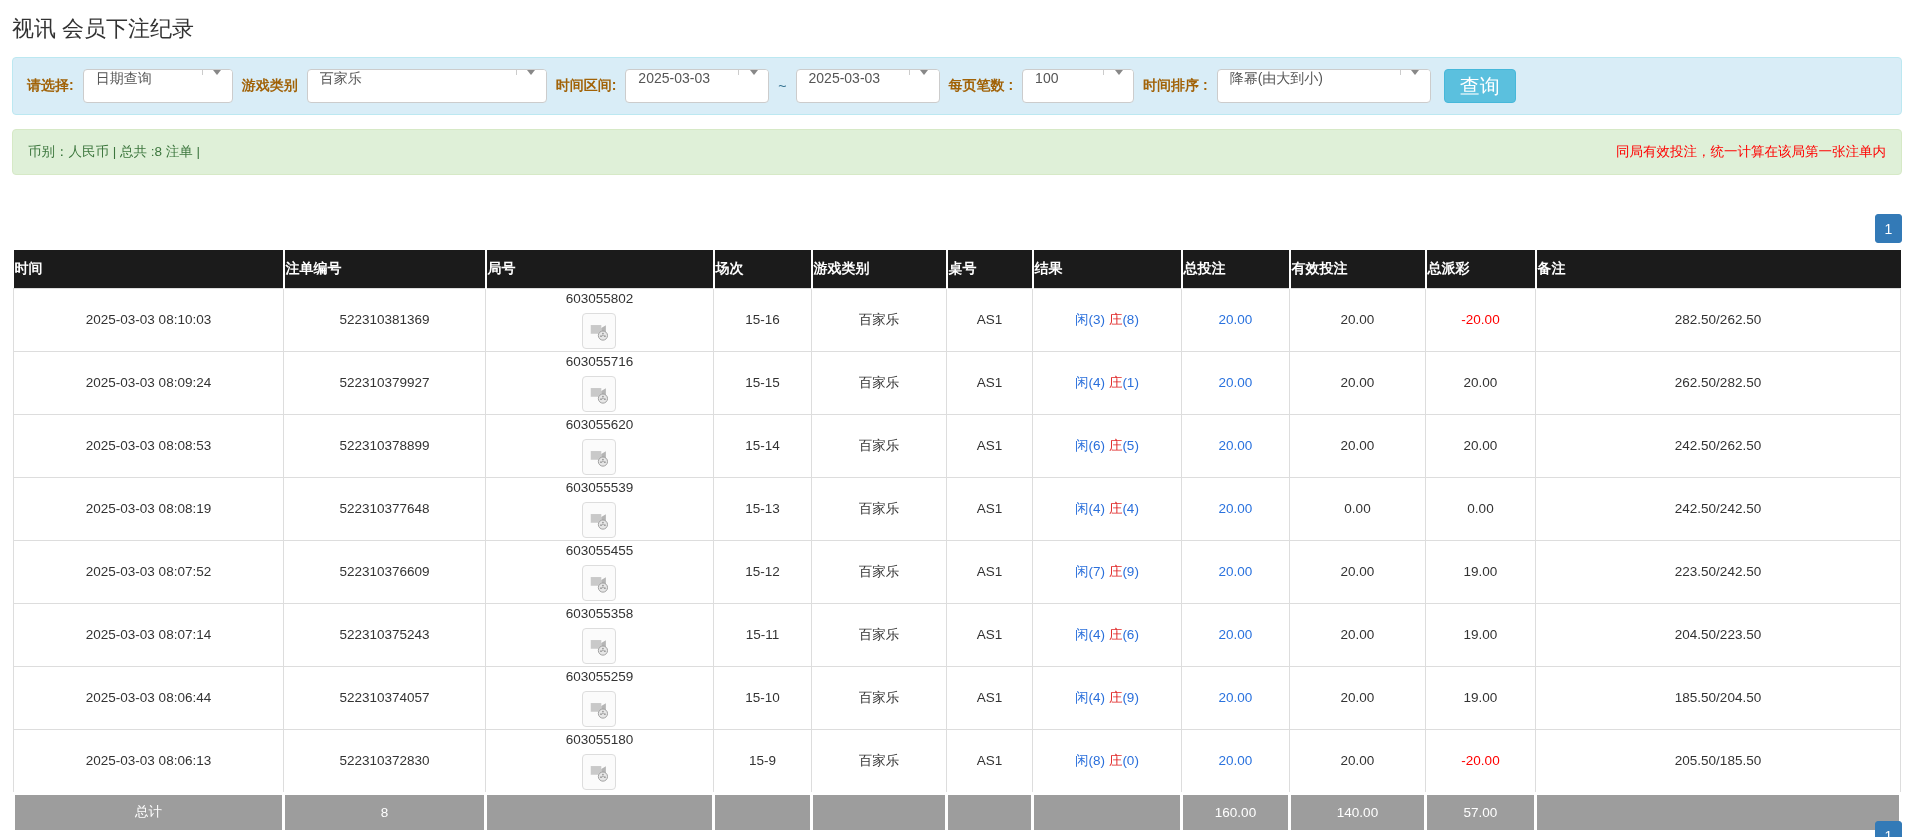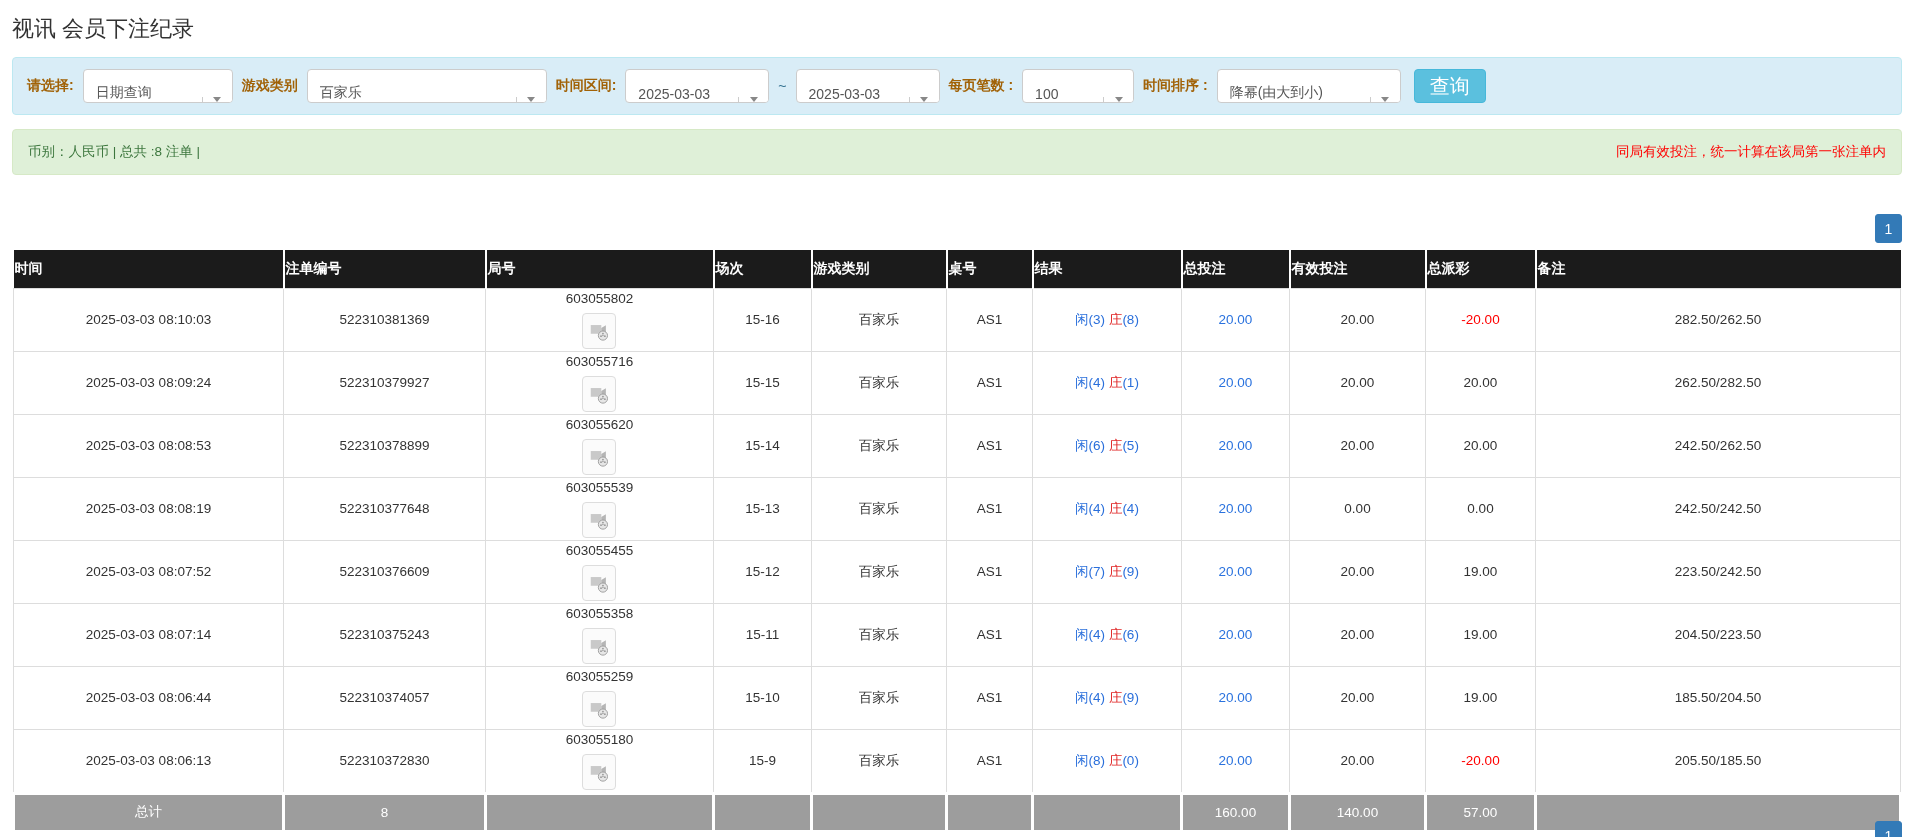--- a/index.html
+++ b/index.html
@@ -14,30 +14,30 @@
 
   
   .filter-bar {
     background:#d9edf7; border:1px solid #bce8f1; border-radius:4px;
     padding:11px 14px; display:flex; align-items:center; gap:9px;
   }
   .filter-label { color:#a16207; font-weight:bold; font-size:14px; white-space:nowrap; }
   .tilde { color:#31708f; font-size:14px; }
   .control {
     background:#fff; border:1px solid #ccc; border-radius:4px;
-    display:flex; align-items:flex-end; height:34px; overflow:hidden;
+    display:flex; align-items:flex-start; height:34px; overflow:hidden;
   }
   .control .val { padding:0 12px; display:flex; align-items:center; font-size:14px; color:#555; flex:1; white-space:nowrap; }
   .control .caret-seg { width:30px; border-left:1px solid #ccc; display:flex; align-items:center; justify-content:center; background:#fff; cursor:pointer; }
   .caret { width:0; height:0; border-left:4px solid transparent; border-right:4px solid transparent; border-top:5px solid #888; }
   .w-select  { width:150px; }
   .w-game    { width:240px; }
   .w-date    { width:144px; }
   .w-perpage { width:112px; }
-  .w-sort    { width:184px; }
+  .w-sort    { width:214px; }
   .btn-search {
     background:#5bc0de; border:1px solid #46b8da; color:#fff; font-size:20px;
     height:34px; padding:0 15px; border-radius:4px; margin-left:4px; cursor:pointer;
     font-family:inherit;
   }
 
   
   .alert-success {
     margin-top:14px; background:#dff0d8; border:1px solid #d6e9c6; border-radius:4px;
     padding:13px 15px; display:flex; justify-content:space-between; align-items:center; font-size:13.5px;

